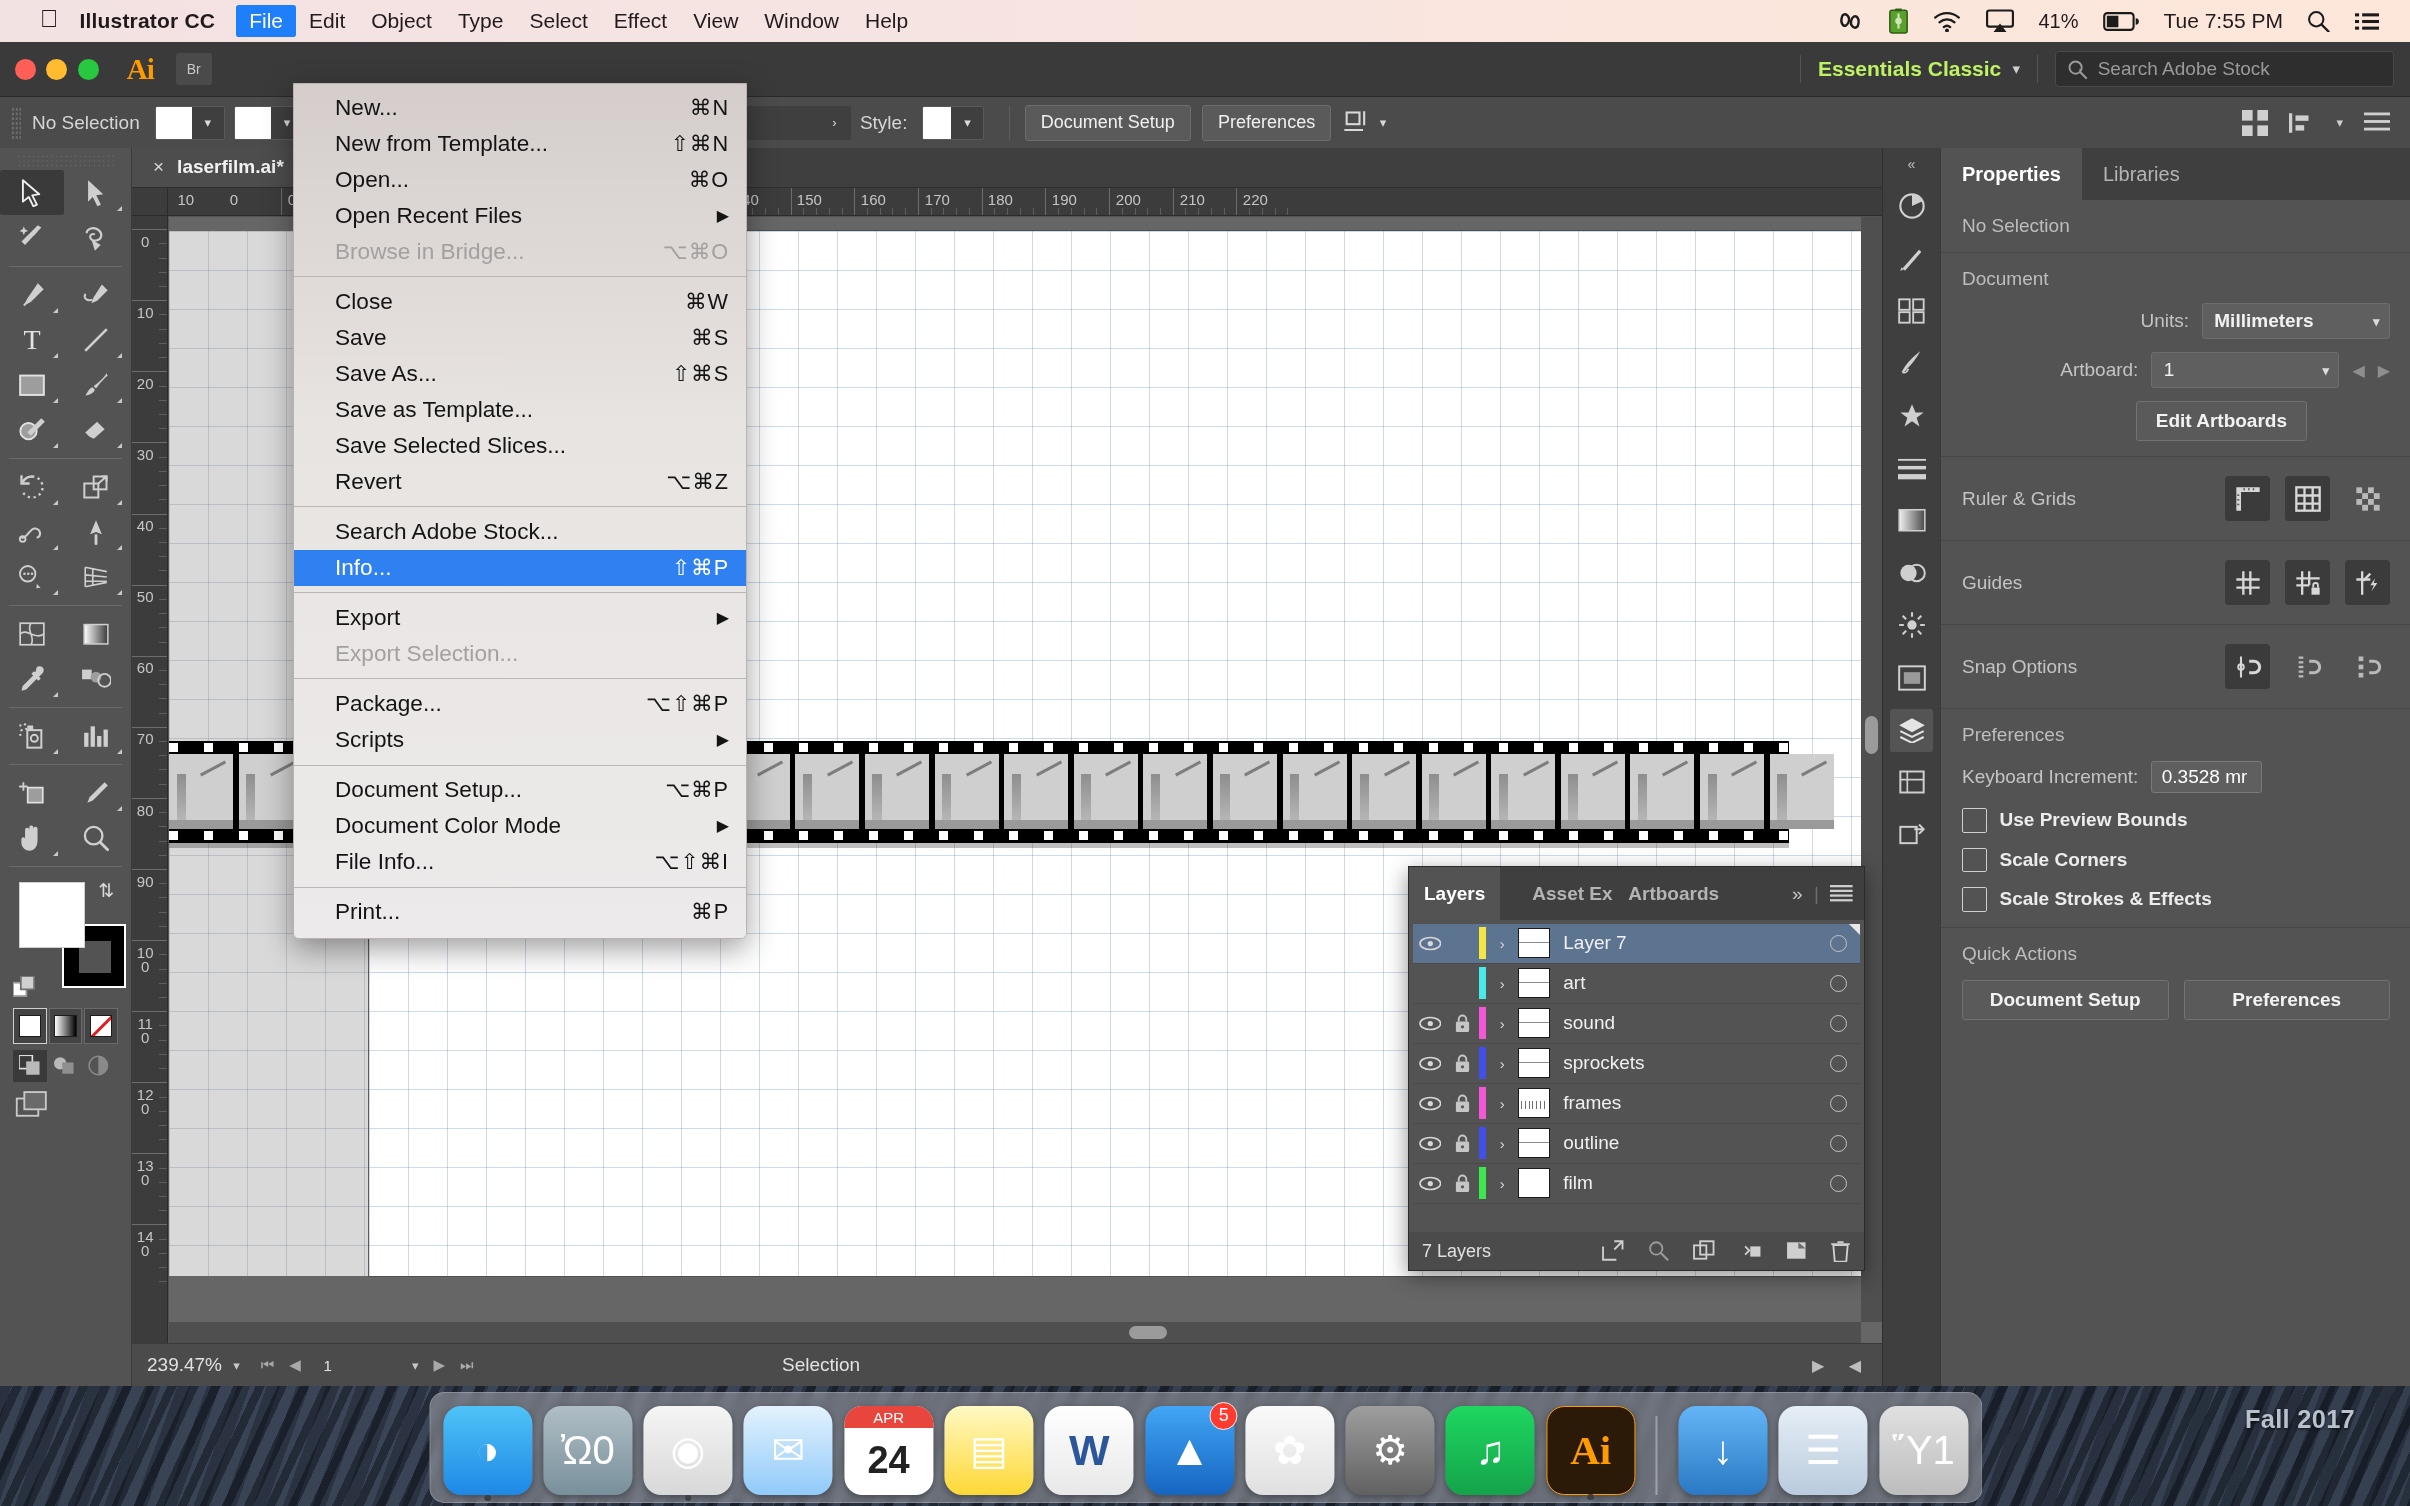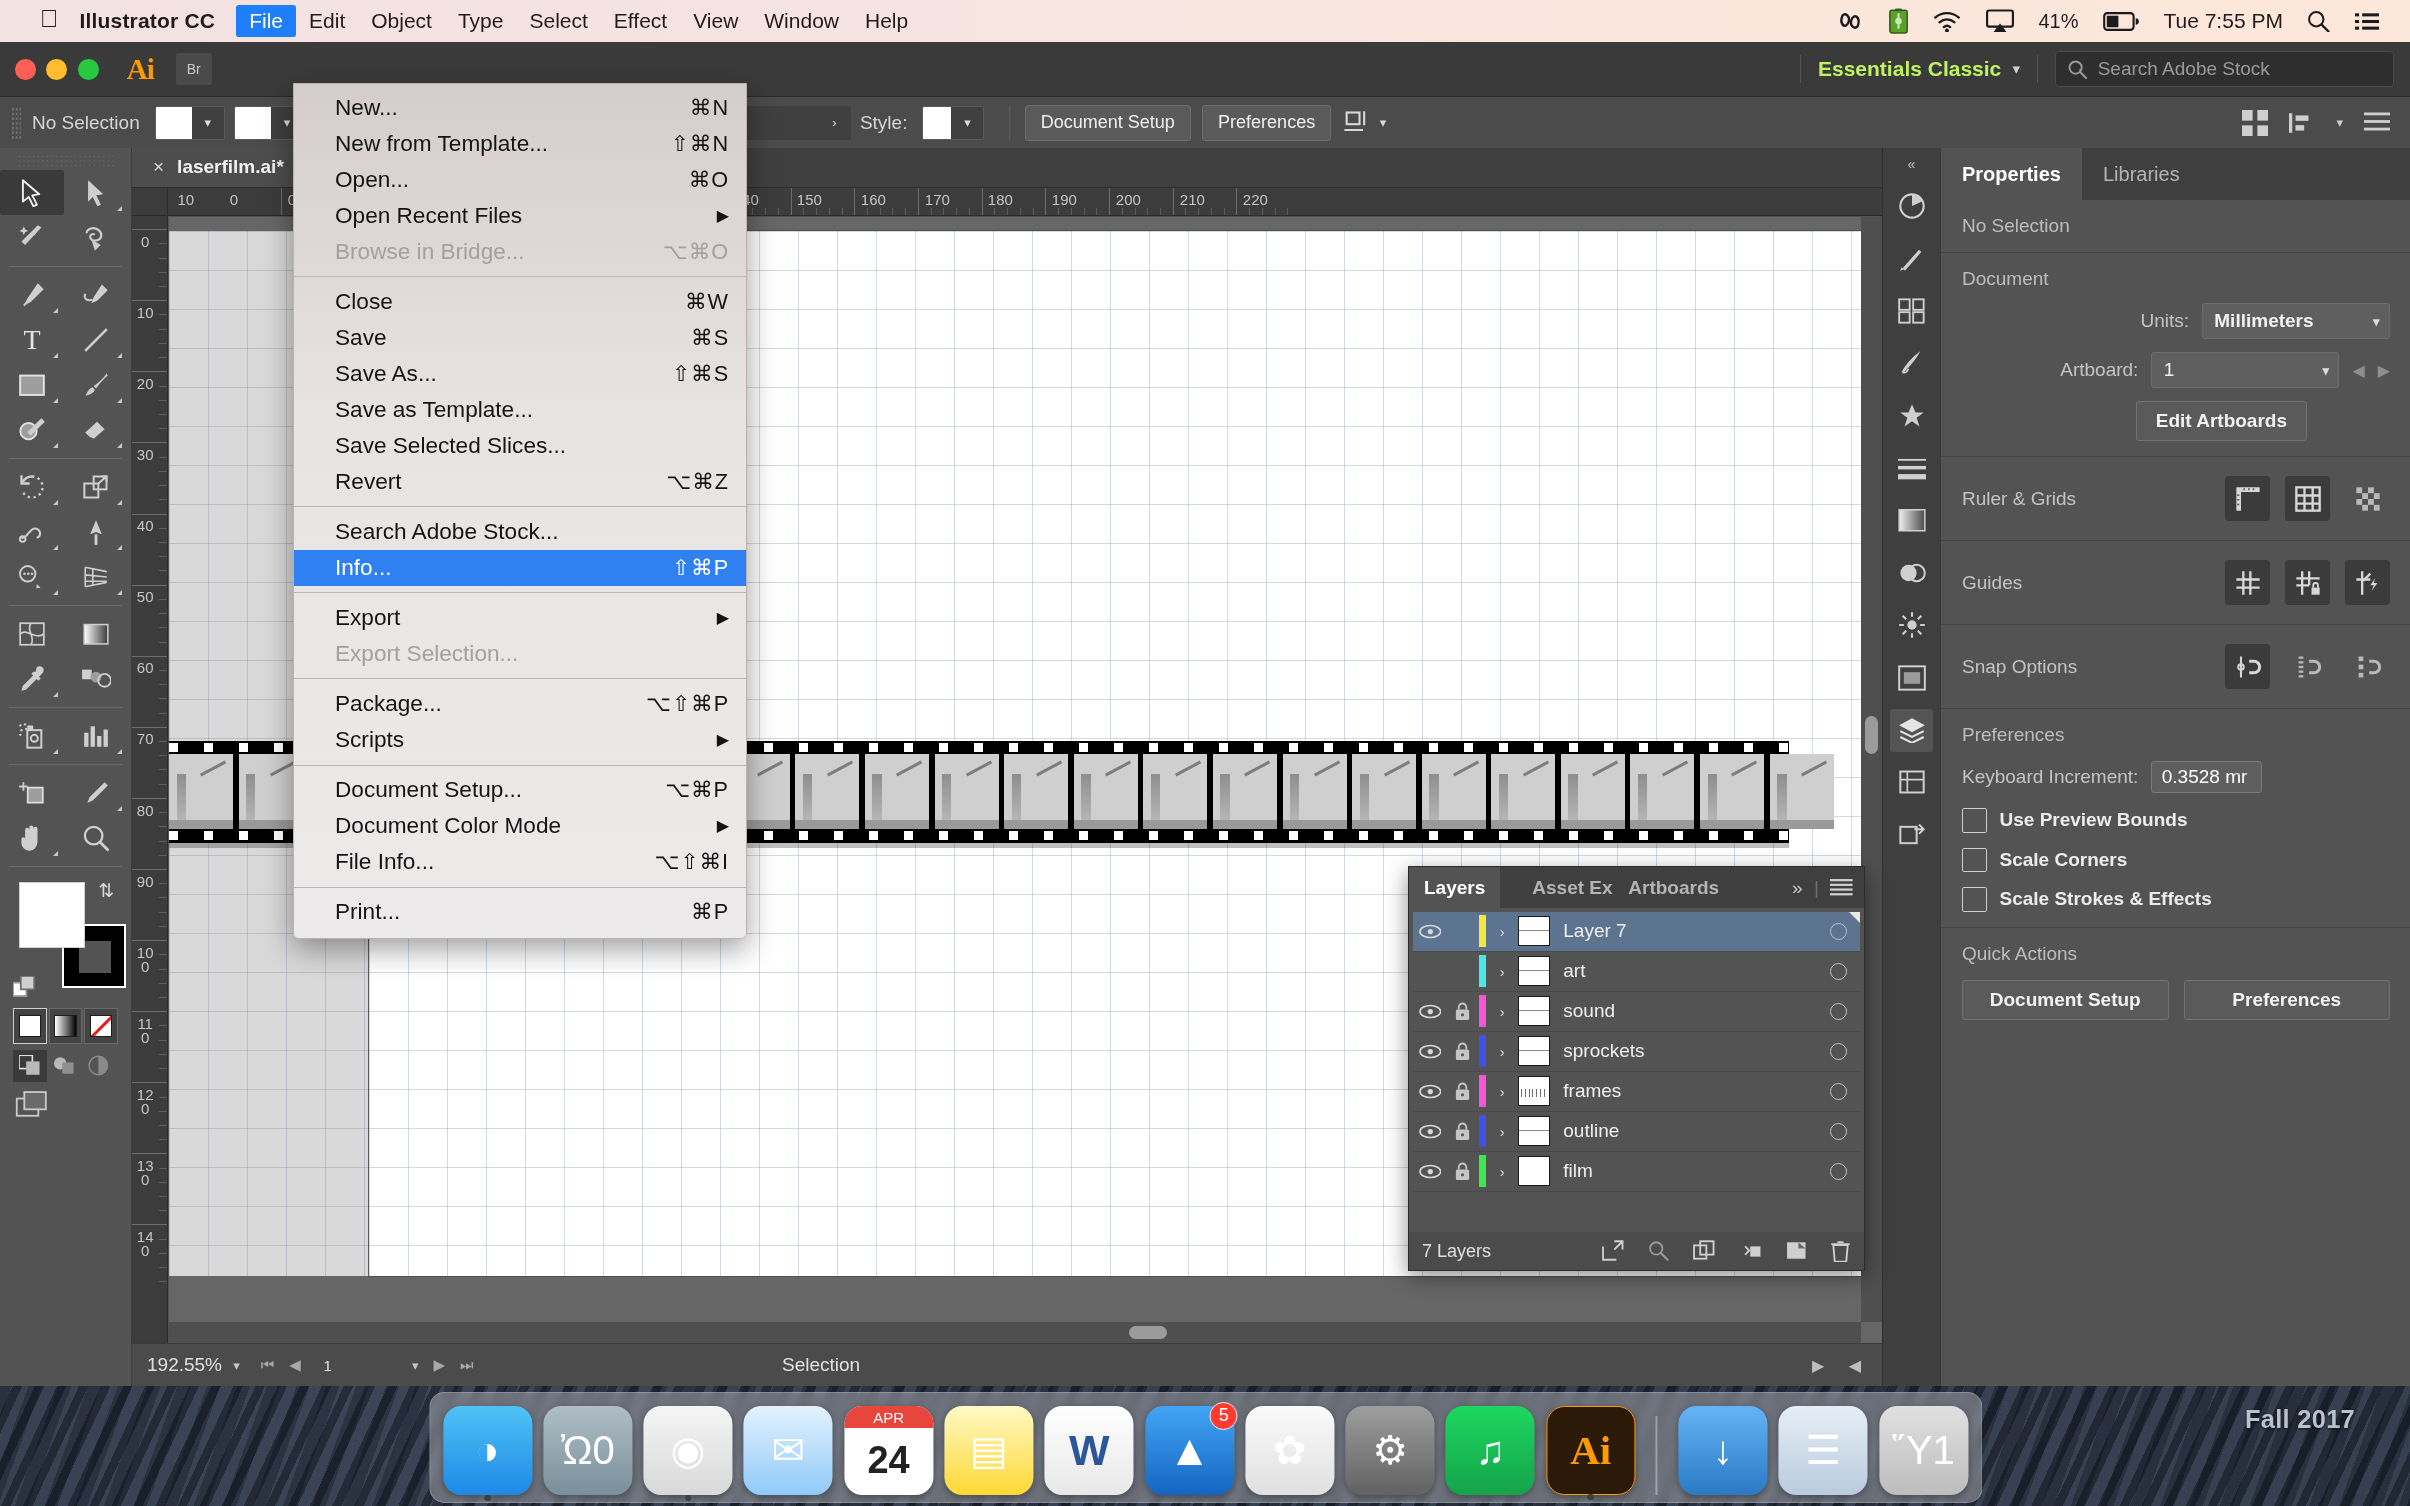--- a/index.html
+++ b/index.html
@@ -231,21 +231,21 @@
   .box{ width:24.5px; height:24.5px; border:1.9px solid #cfcfcf; border-radius:1.9px; }
   .kfield{ height:32px; background:#5f5f5f; border:0.9px solid #7a7a7a; border-radius:2.8px; color:#fff;
      font-size:19px; display:flex; align-items:center; padding:0 9.4px; width:111px; overflow:hidden;}
   .qa{ display:flex; gap:15px; margin-top:15px; }
 
   
   .layers{
     position:absolute; left:1408px; top:824px; width:457px; height:405px;
     background:#535353; border:0.9px solid #2b2b2b; box-shadow:0 5.6px 21px rgba(0,0,0,.45);
   }
-  .ltabs{ height:41px; background:#3f3f3f; display:flex; align-items:stretch; }
+  .ltabs{ height:53px; background:#3f3f3f; display:flex; align-items:stretch; }
   .ltab{ display:flex; align-items:center; padding:0 15px; color:#b4b4b4; font-size:19px; font-weight:bold;}
   .ltab.on{ background:#535353; color:#fff; }
   .ltab.clip{ max-width:113px; overflow:hidden; white-space:nowrap;padding-left:32px; }
   .ltools{ margin-left:auto; display:flex; align-items:center; gap:11.3px; padding-right:11.3px; color:#c9c9c9; font-size:19px;}
   .llist{ padding:3.8px; }
   .lrow{ display:flex; align-items:center; height:40px; border-bottom:0.9px solid #4a4a4a; position:relative;}
   .lrow.sel{ background:#5d7491; }
   .lcell-eye{ width:34px; display:flex; justify-content:center; color:#d4d4d4; }
   .lcell-lock{ width:32px; display:flex; justify-content:center; color:#c6c6c6; }
   .lchip{ width:7.5px; height:32px; }
@@ -1070,21 +1070,21 @@
           <div class="scroll-v">
               <div class="thumb"></div>
             </div>
           <div class="scroll-h">
               <div class="thumb"></div>
             </div>
         </div>
 
         <div class="statusbar" style="position:relative">
           <div class="sb-zoom">
-            <span>192.55%</span>
+            <span>239.47%</span>
             <span class="sb-caret">▾</span>
           </div>
           <div class="sb-navs">
             <span>⏮</span>
             <span>◀</span>
             <span class="sb-page">1</span>
             <span class="sb-caret">▾</span>
             <span>▶</span>
             <span>⏭</span>
           </div>

